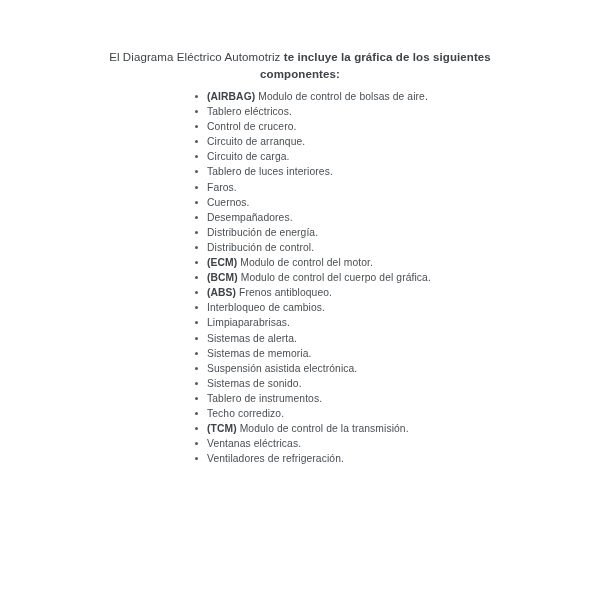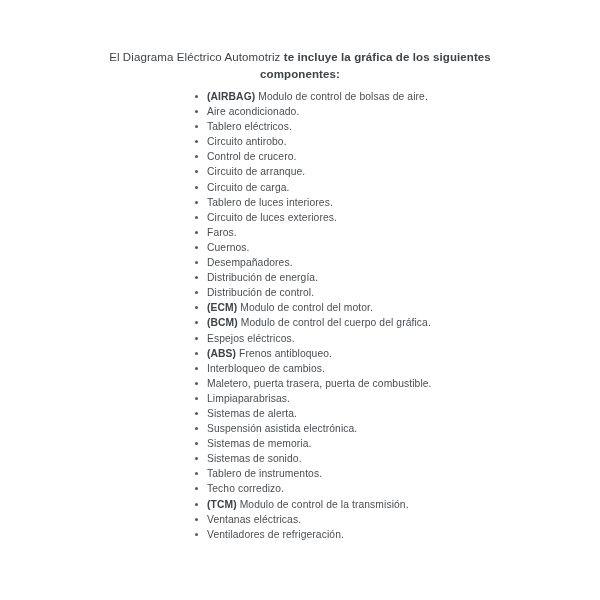--- a/index.html
+++ b/index.html
@@ -68,43 +68,38 @@
 </style>
 </head>
 <body>
 
 <div class="page" style="background: rgb(255, 255, 255);">
 
   <p class="title"><span>El Diagrama Eléctrico Automotriz </span><span class="bold">te incluye la gráfica de los siguientes</span><br><span class="bold">componentes:</span></p>
 
   <ul class="component-list">
       <li class="item"><span class="code">(AIRBAG)</span> <span>Modulo de control de bolsas de aire.</span></li>
-      <li class="item"><span>Aire acondicionado.</span></li>
       <li class="item"><span>Tablero eléctricos.</span></li>
-      <li class="item"><span>Circuito antirobo.</span></li>
       <li class="item"><span>Control de crucero.</span></li>
       <li class="item"><span>Circuito de arranque.</span></li>
       <li class="item"><span>Circuito de carga.</span></li>
       <li class="item"><span>Tablero de luces interiores.</span></li>
-      <li class="item"><span>Circuito de luces exteriores.</span></li>
       <li class="item"><span>Faros.</span></li>
       <li class="item"><span>Cuernos.</span></li>
       <li class="item"><span>Desempañadores.</span></li>
       <li class="item"><span>Distribución de energía.</span></li>
       <li class="item"><span>Distribución de control.</span></li>
       <li class="item"><span class="code">(ECM)</span> <span>Modulo de control del motor.</span></li>
       <li class="item"><span class="code">(BCM)</span> <span>Modulo de control del cuerpo del gráfica.</span></li>
-      <li class="item"><span>Espejos eléctricos.</span></li>
       <li class="item"><span class="code">(ABS)</span> <span>Frenos antibloqueo.</span></li>
       <li class="item"><span>Interbloqueo de cambios.</span></li>
-      <li class="item"><span>Maletero, puerta trasera, puerta de combustible.</span></li>
       <li class="item"><span>Limpiaparabrisas.</span></li>
       <li class="item"><span>Sistemas de alerta.</span></li>
+      <li class="item"><span>Sistemas de memoria.</span></li>
       <li class="item"><span>Suspensión asistida electrónica.</span></li>
-      <li class="item"><span>Sistemas de memoria.</span></li>
       <li class="item"><span>Sistemas de sonido.</span></li>
       <li class="item"><span>Tablero de instrumentos.</span></li>
       <li class="item"><span>Techo corredizo.</span></li>
       <li class="item"><span class="code">(TCM)</span> <span>Modulo de control de la transmisión.</span></li>
       <li class="item"><span>Ventanas eléctricas.</span></li>
       <li class="item"><span>Ventiladores de refrigeración.</span></li>
     </ul>
 
 </div>
 

